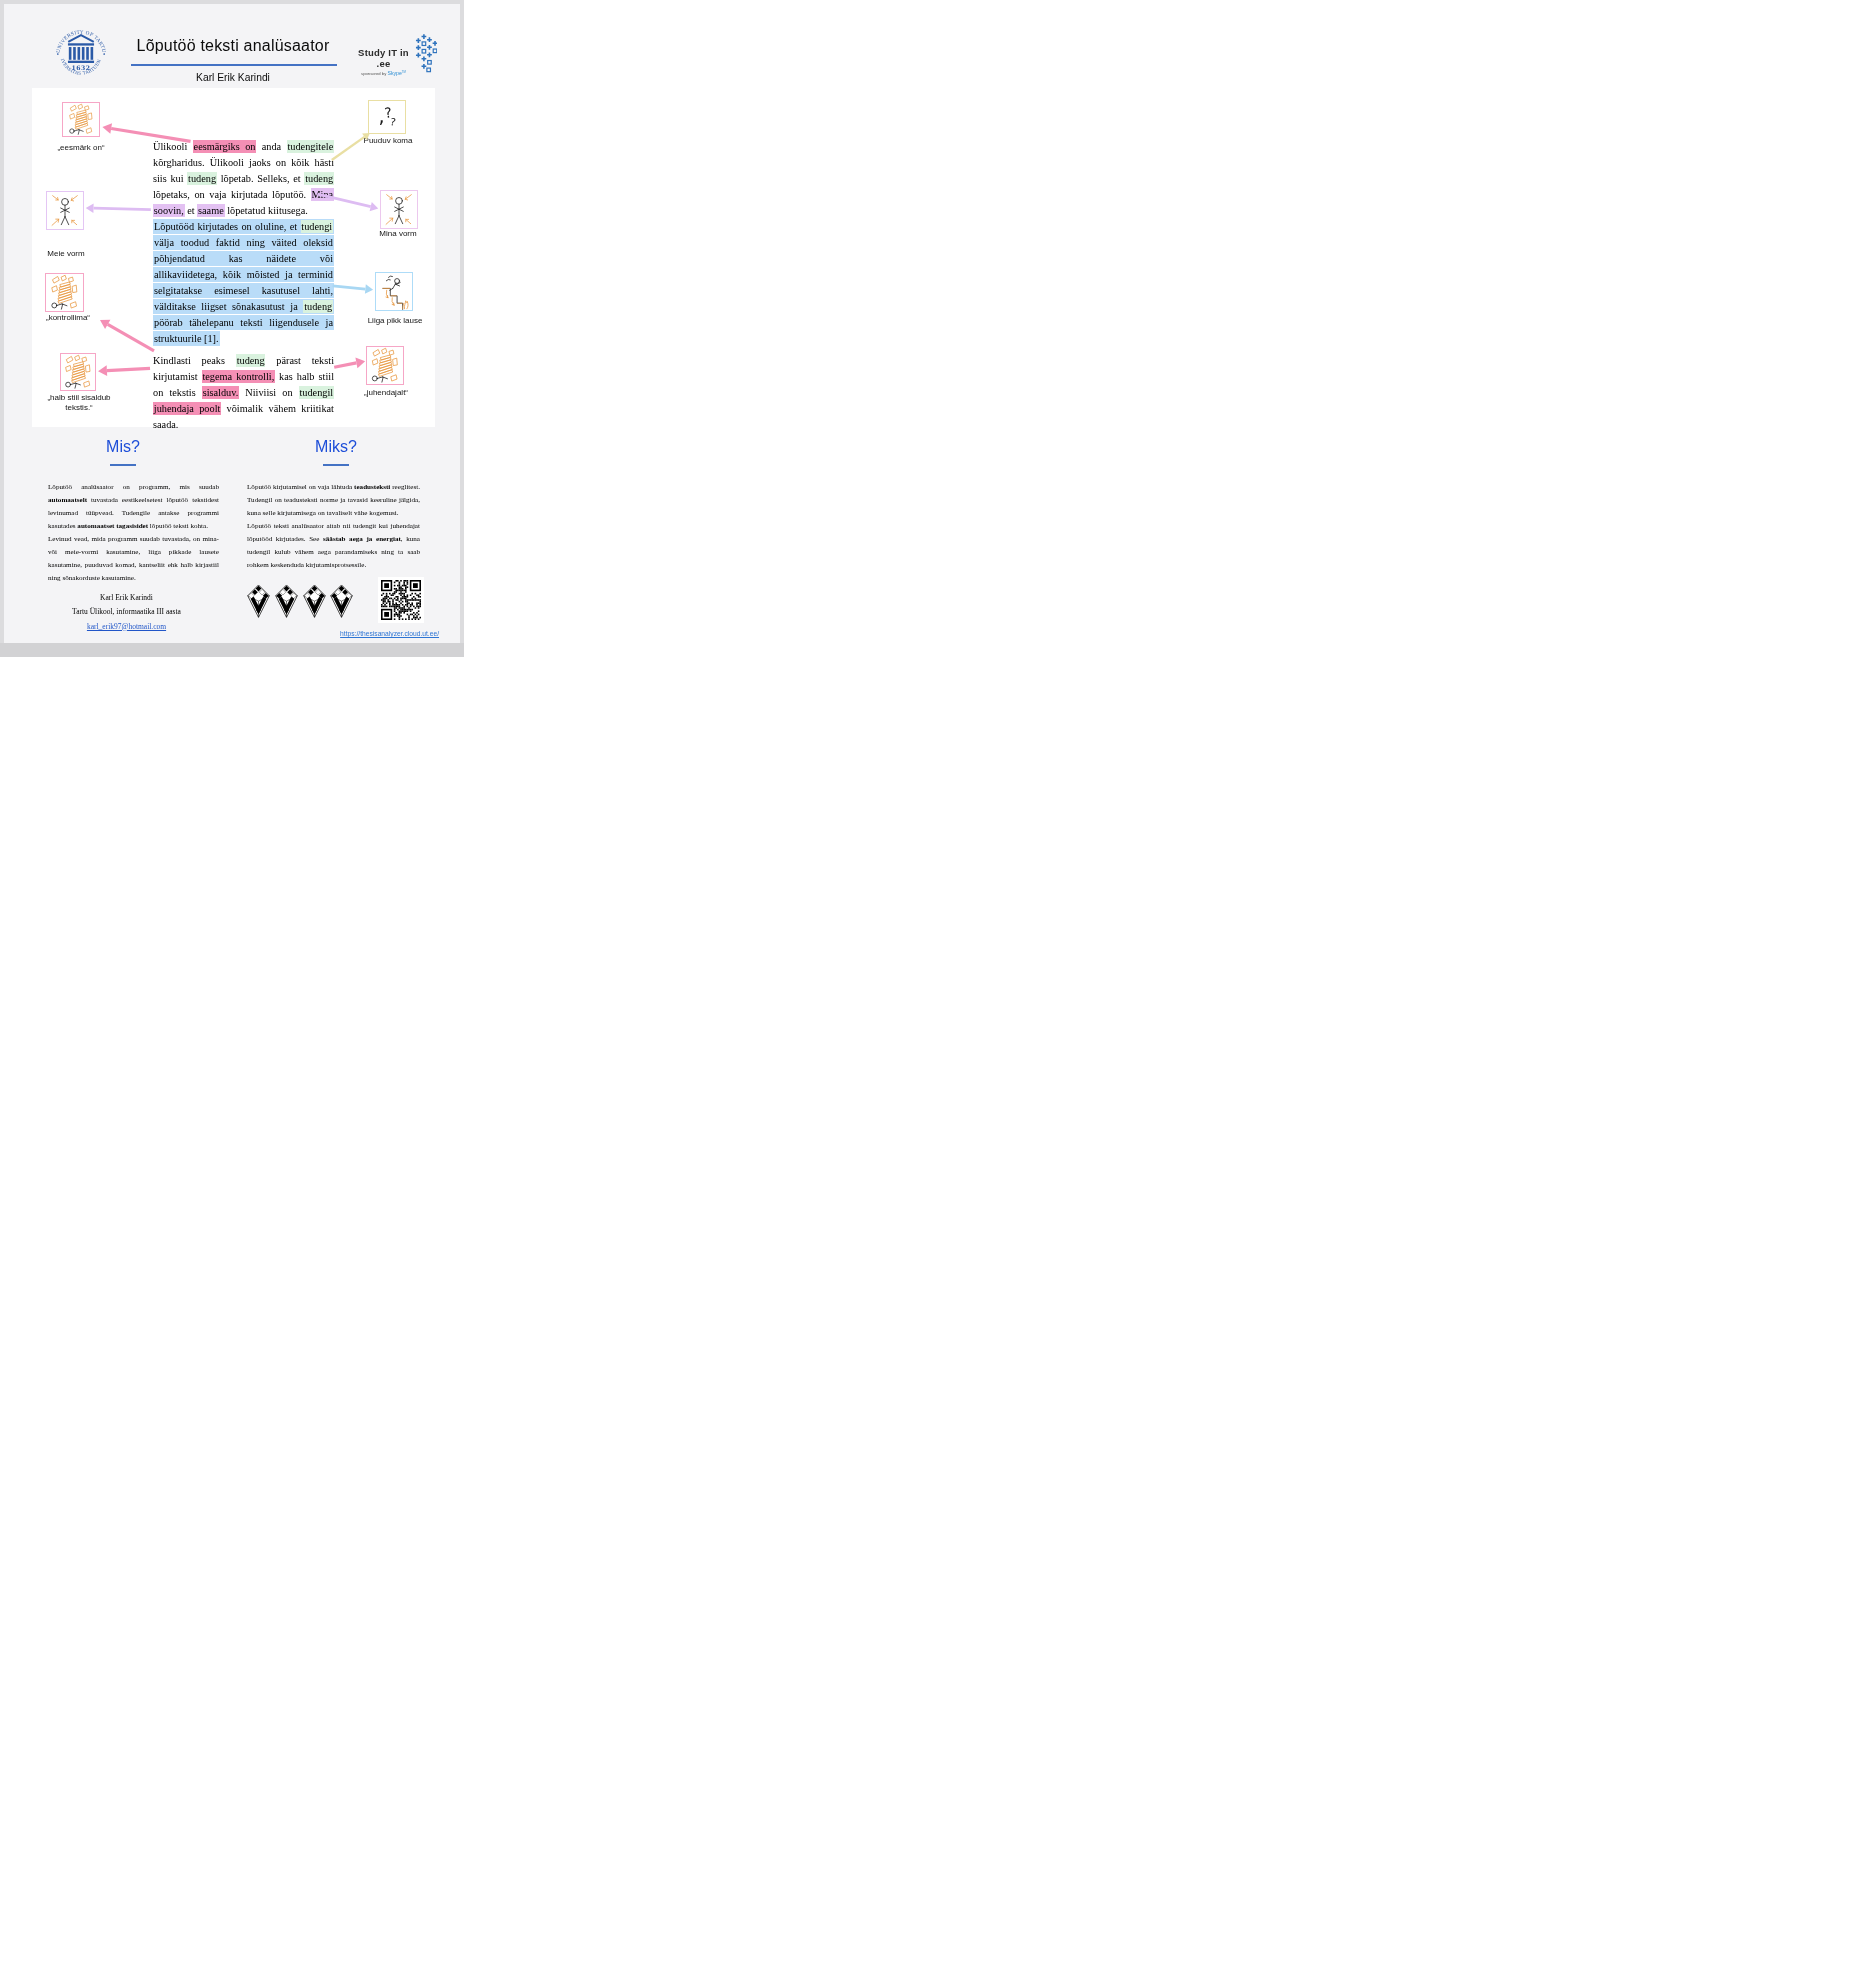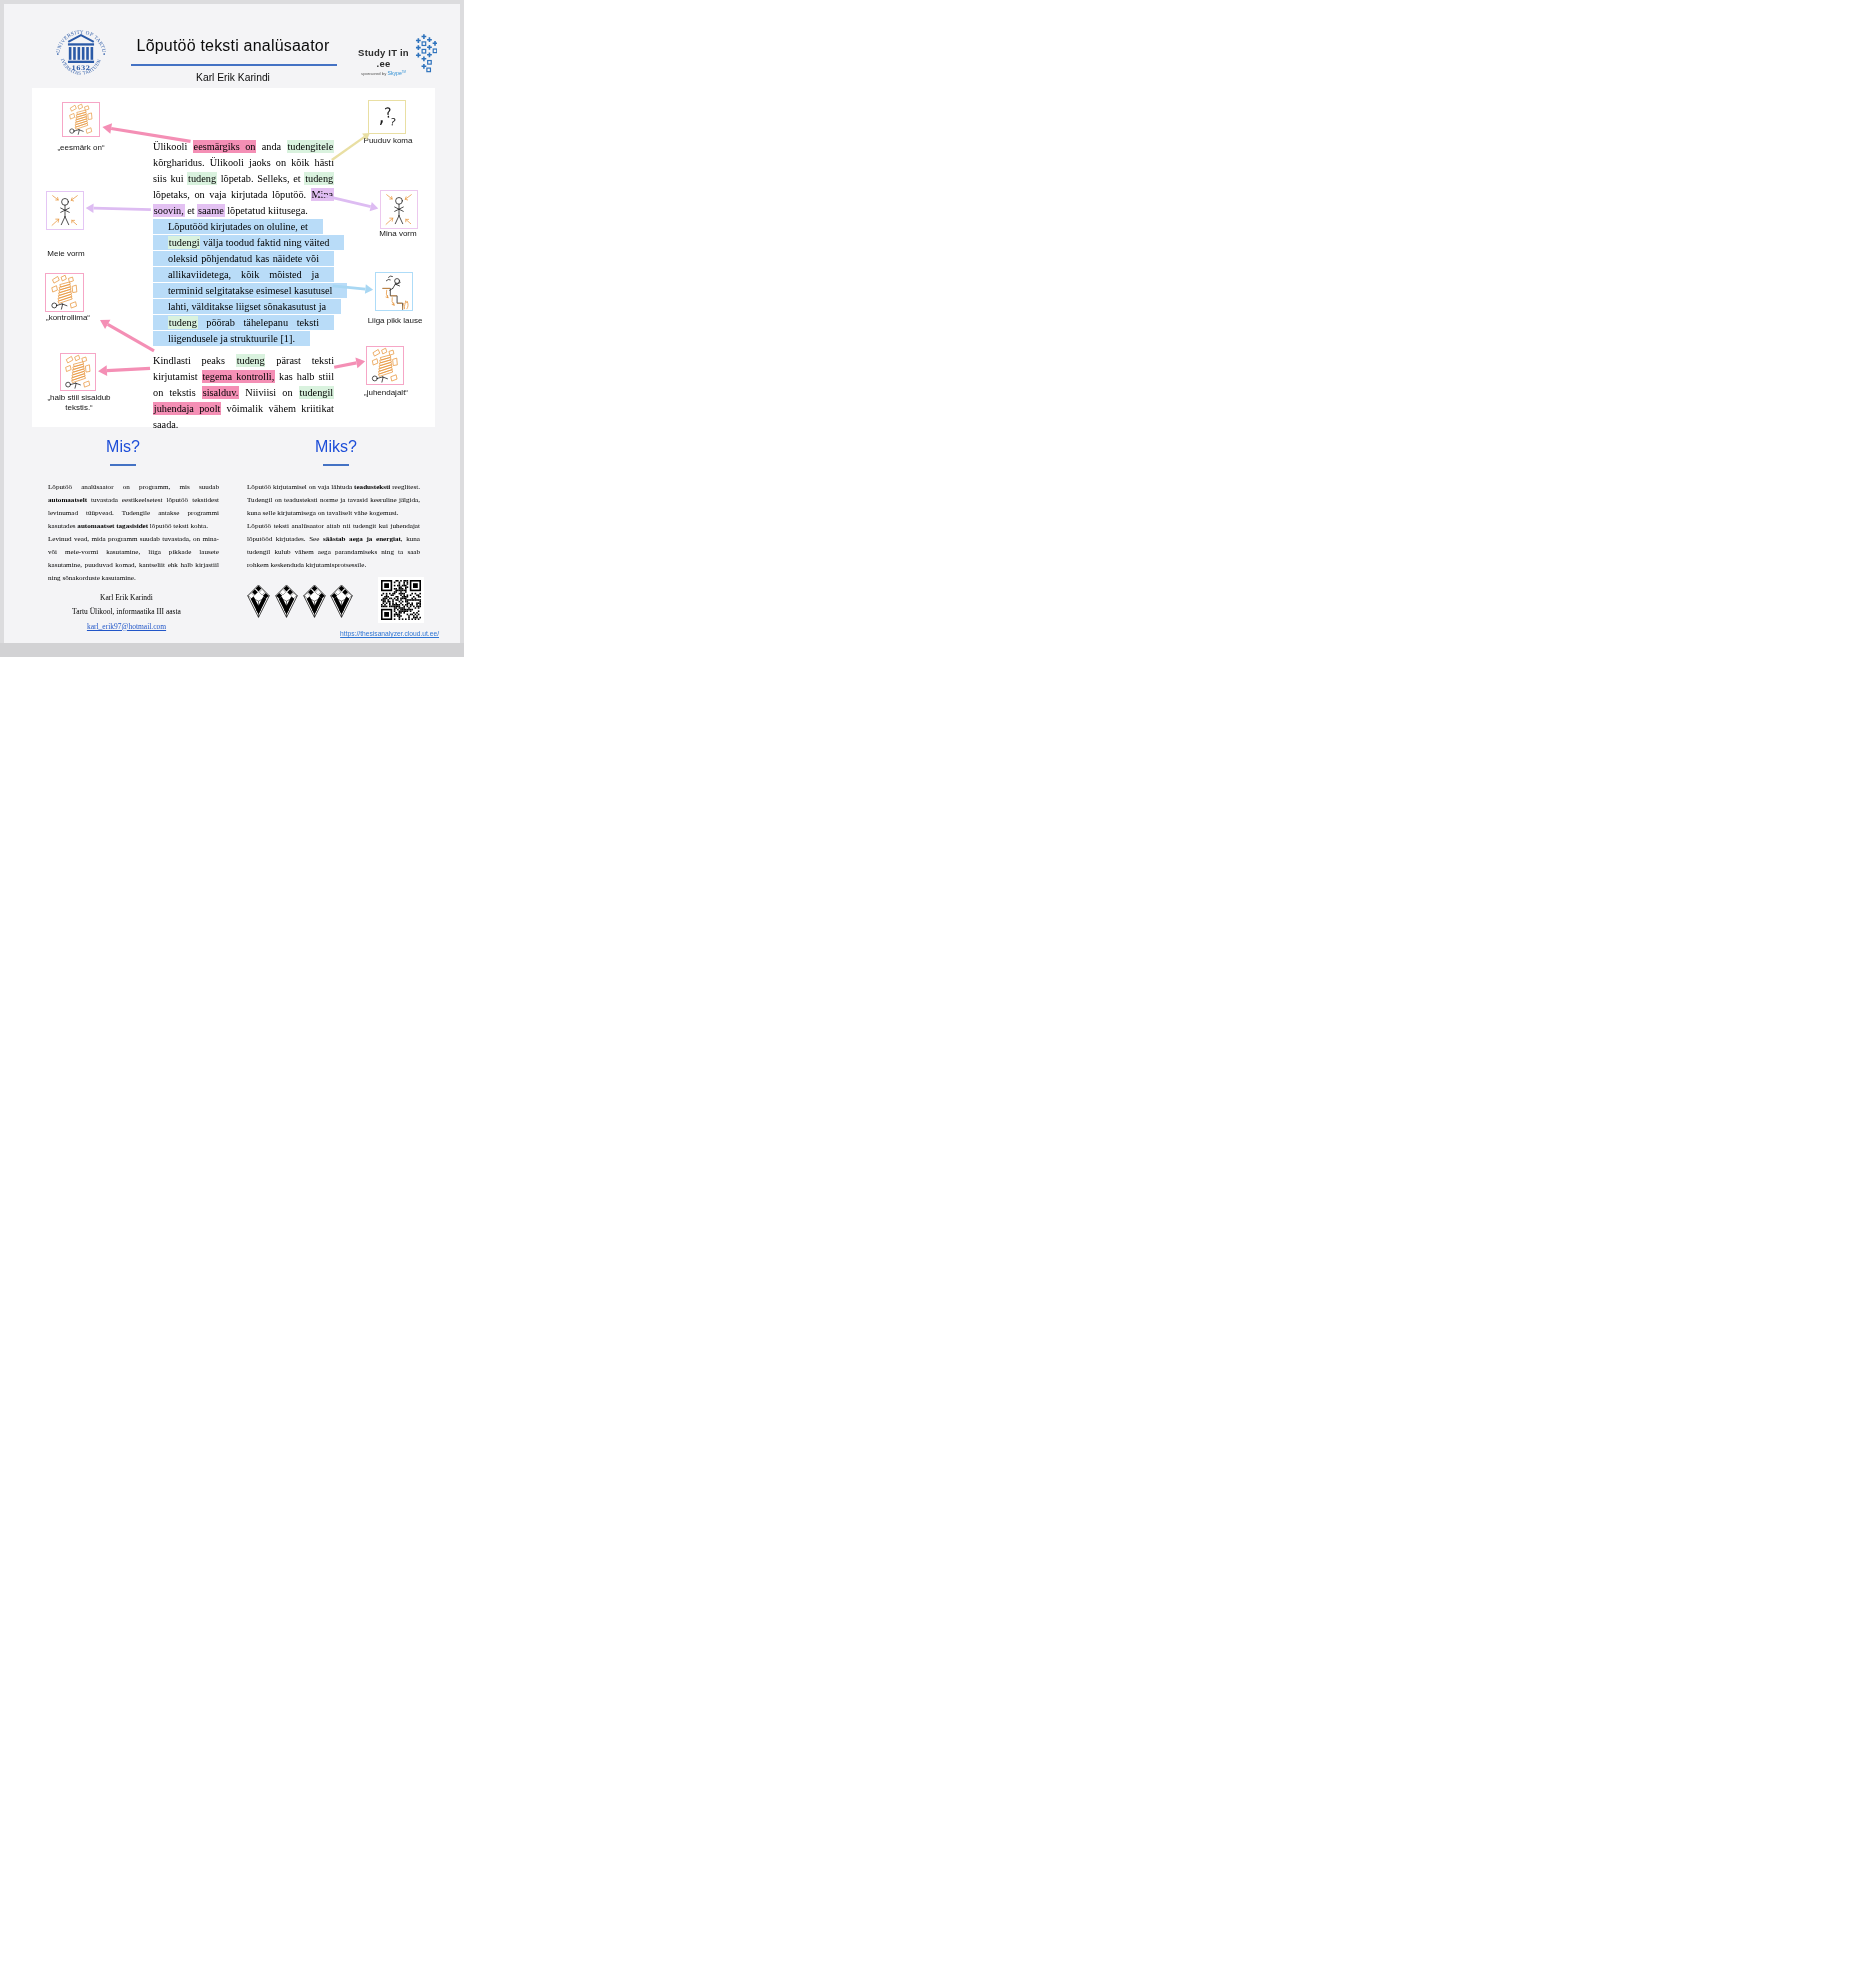--- a/index.html
+++ b/index.html
@@ -34,21 +34,21 @@
   .alabel.wrap{white-space:normal;width:85px;}
 
   
   .textcol{position:absolute;left:149px;top:135px;width:181px;}
   .textcol p{font-family:"Liberation Serif",serif;font-size:10.3px;line-height:16px;
              text-align:justify;margin:0;color:#000;}
   .textcol .p3{margin-top:6px;}
   .hl-pink{background:#f48fb5;padding:1.2px 0.8px;box-decoration-break:clone;-webkit-box-decoration-break:clone;}
   .hl-green{background:#d9f2de;padding:1.2px 0.8px;box-decoration-break:clone;-webkit-box-decoration-break:clone;}
   .hl-purple{background:#e3c1f2;padding:1.2px 0.8px;box-decoration-break:clone;-webkit-box-decoration-break:clone;}
-  .hl-blue{background:#b9dcf8;padding:2px 15px;box-decoration-break:clone;-webkit-box-decoration-break:clone;}
+  .hl-blue{background:#b9dcf8;padding:2px 1px;box-decoration-break:clone;-webkit-box-decoration-break:clone;}
   .blue-para{margin-top:1.6px;}
 
   
   .sec-heading{position:absolute;transform:translateX(-50%);font-size:16px;color:#1d4ed8;}
   .sec-underline{position:absolute;width:26px;height:2.4px;background:#4472c4;}
   .bodytext{position:absolute;font-family:"Liberation Serif",serif;font-size:7.1px;line-height:13px;
             text-align:justify;color:#000;}
   .bodytext p{margin:0;}
   .contact{position:absolute;left:43px;top:587px;width:159px;text-align:center;
            font-family:"Liberation Serif",serif;font-size:7.5px;line-height:14.3px;color:#000;}

